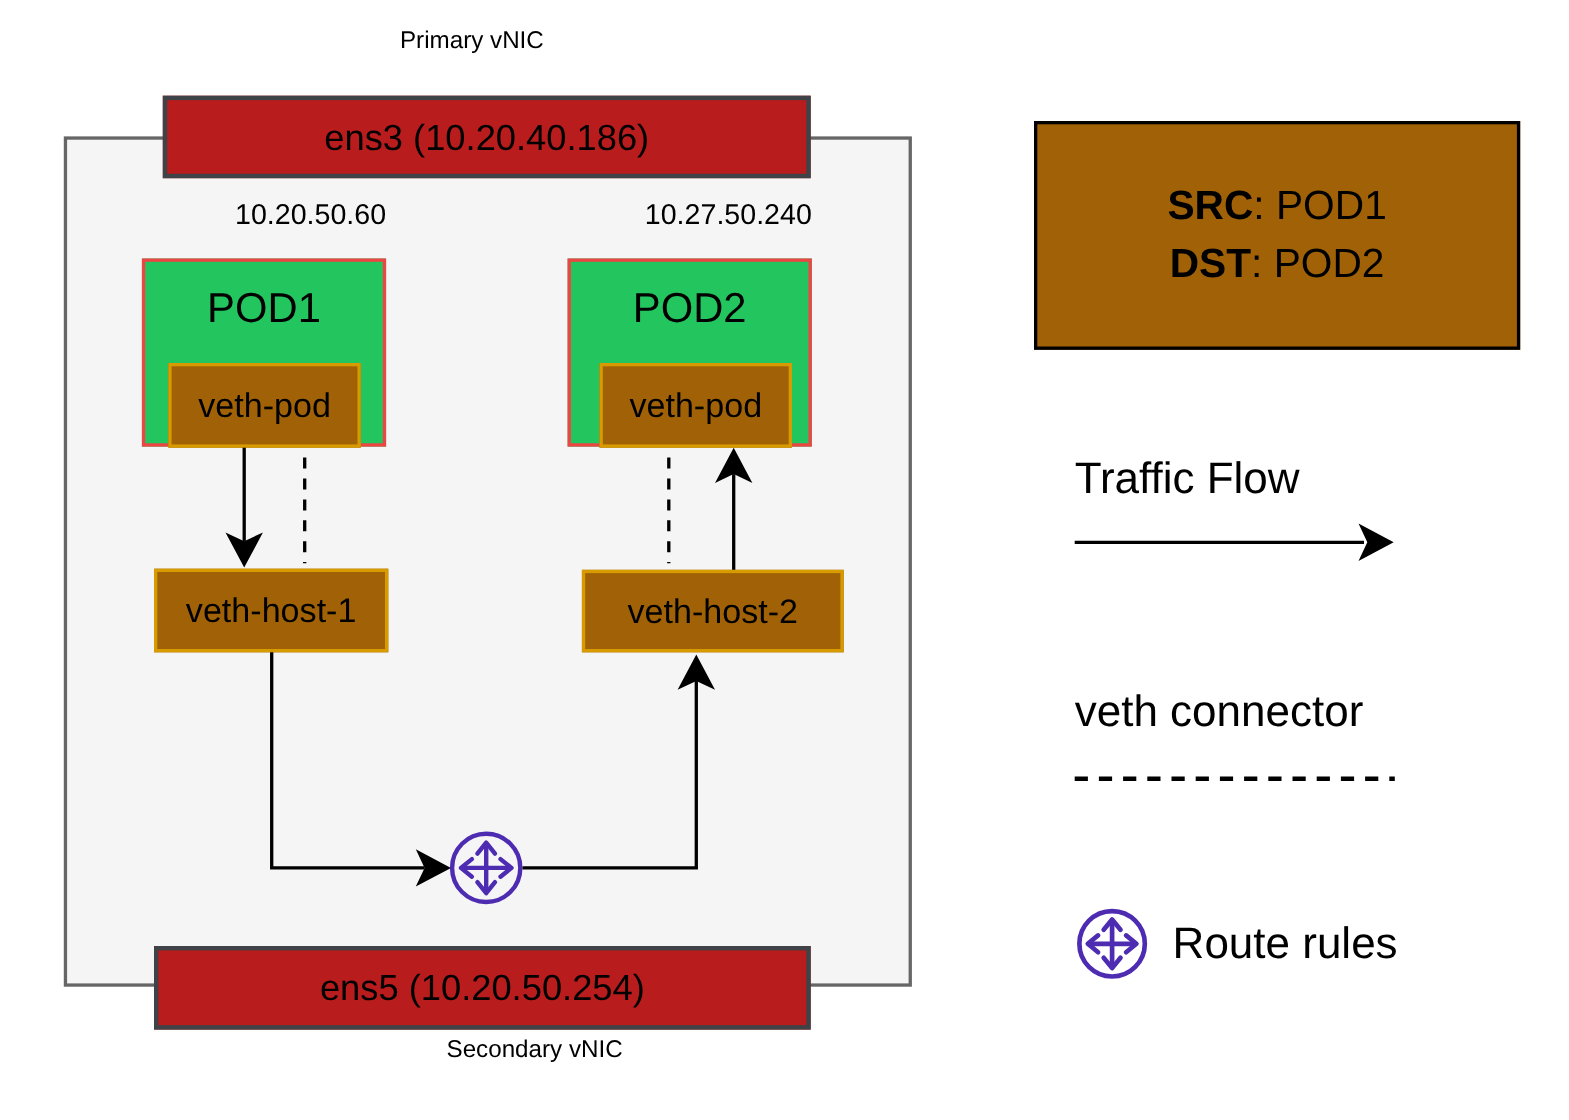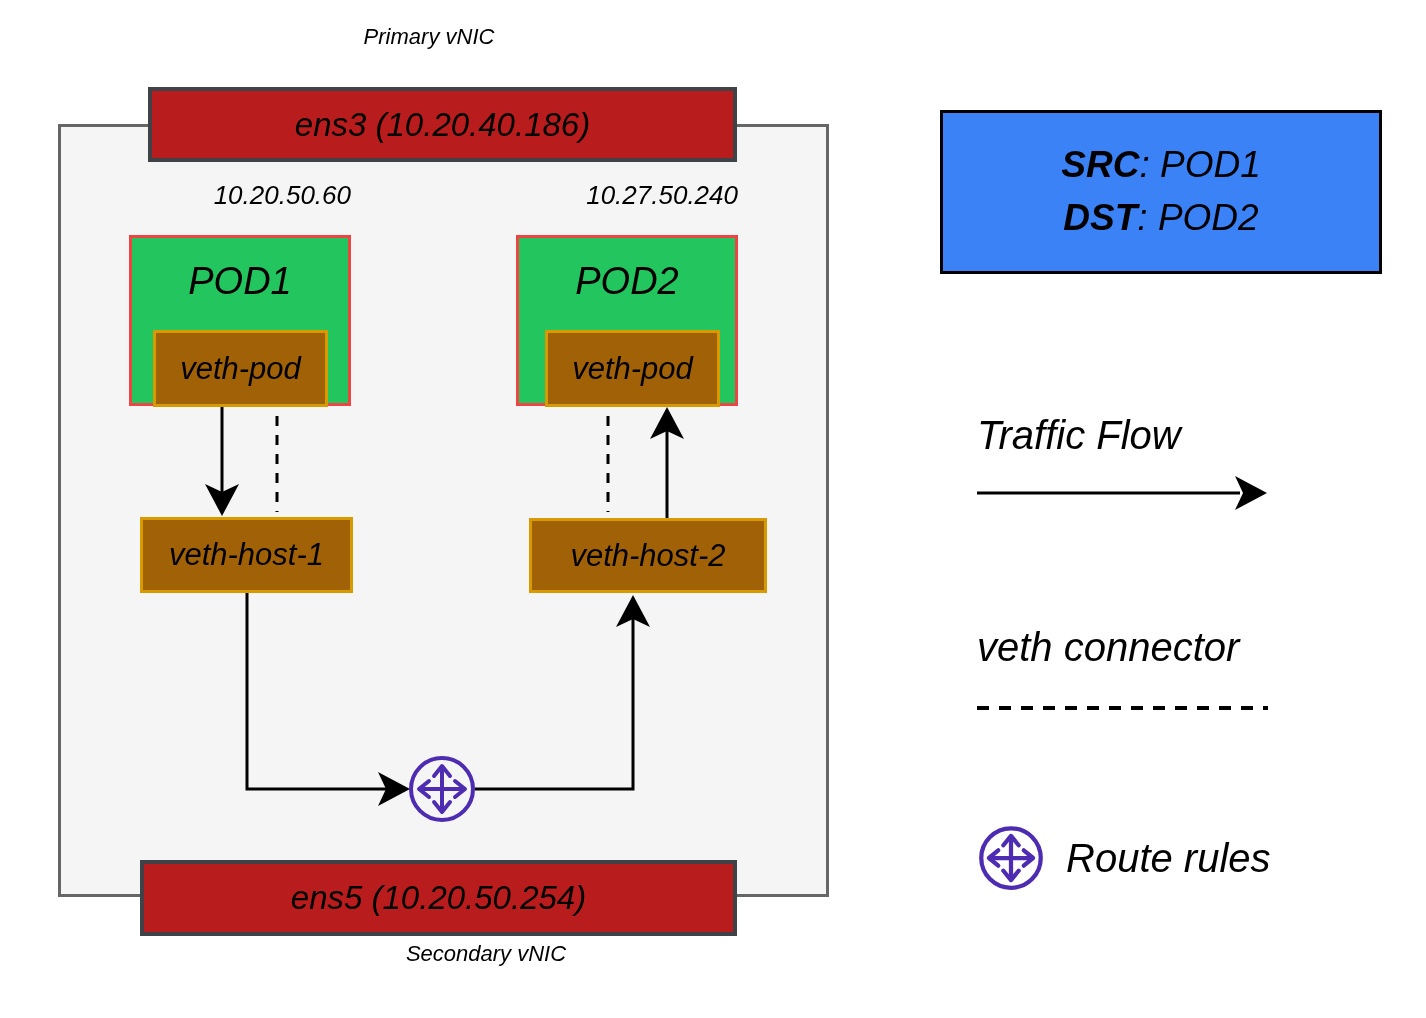--- a/index.html
+++ b/index.html
@@ -1,18 +1,18 @@
 <!DOCTYPE html>
 <html><head>
 <meta charset="utf-8">
 <style>
   html,body{margin:0;padding:0;background:#ffffff;}
   .canvas{
     position:relative;width:1426px;height:1018px;background:#ffffff;
-    font-family:"Liberation Sans", sans-serif;color:#000;overflow:hidden;font-style:italic;
+    font-family:"Liberation Sans", sans-serif;color:#000;overflow:hidden;
   }
   .abs{position:absolute;box-sizing:border-box;}
   .ctr{display:flex;align-items:center;justify-content:center;text-align:center;}
 
   .outer-box{
     left:58px;top:124px;width:771px;height:773px;
     background:#f5f5f6;border:3px solid #666666;
   }
   .nic-box{
     background:#b91c1c;border:4px solid #3f4347;
@@ -40,22 +40,22 @@
     background:#a16207;border:3px solid #d79b00;font-size:31px;
   }
   .veth-pod-1{left:153px;top:330px;width:175px;height:77px;z-index:3;}
   .veth-pod-2{left:545px;top:330px;width:175px;height:77px;z-index:3;}
   .veth-host-1{left:140px;top:517px;width:213px;height:76px;}
   .veth-host-2{left:529px;top:518px;width:238px;height:75px;}
 
   .svg-overlay{left:0;top:0;width:1426px;height:1018px;z-index:4;pointer-events:none;}
 
   .legend-endpoints{
-    left:940px;top:110px;width:442px;height:164px;
-    background:#3b82f6;border:3px solid #000000;
+    left:940px;top:110px;width:442px;height:208px;
+    background:#a16207;border:3px solid #000000;
     display:flex;flex-direction:column;align-items:center;justify-content:center;
     font-size:37px;line-height:1.42;
   }
   .legend-endpoints b{font-weight:bold;}
   .legend-text{font-size:40px;}
   .lg-traffic{left:977px;top:413px;}
   .lg-veth{left:977px;top:625px;}
   .lg-route{left:1066px;top:836px;}
   .route-icon-legend{left:977px;top:824px;width:68px;height:68px;}
 </style>

